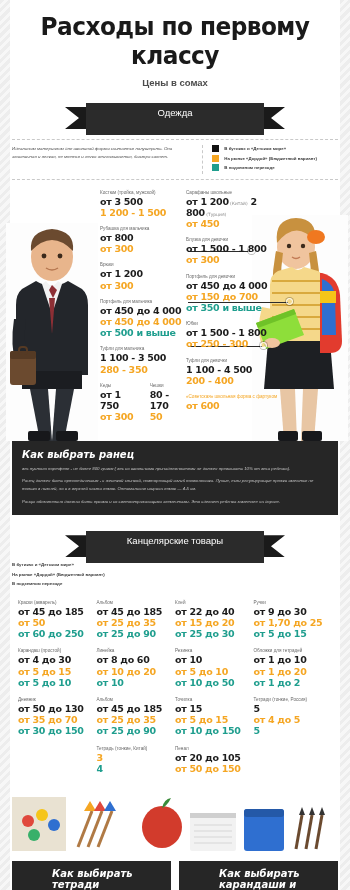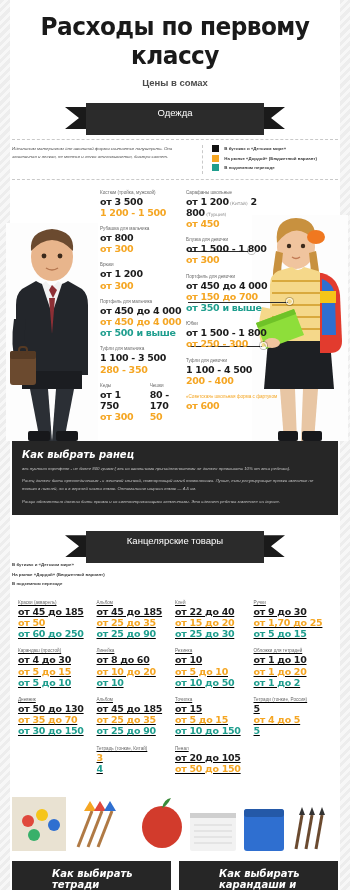--- a/index.html
+++ b/index.html
@@ -98,21 +98,21 @@
              padding: 8px 10px 9px 10px; }
   .darkbox h3 { font-family: "DejaVu Sans", sans-serif; font-weight: bold;
                 font-size: 10px; color: #fff; margin-bottom: 5px; font-style: italic; }
   .darkbox p { font-size: 4.3px; line-height: 1.85; font-style: italic;
                color: #c4c4c4; margin-bottom: 5px; }
   .darkbox p:last-child { margin-bottom: 0; }
 
   
   .stat-grid { display: flex; margin: 10px 18px 0 18px; }
   .stat-col { flex: 1; }
-  .stat-item { margin-bottom: 9px; text-decoration: underline; }
+  .stat-item { margin-bottom: 9px; }
 
   
   .bottom-boxes { display: flex; gap: 8px; margin: 10px 12px 0 12px; }
   .bottom-boxes .darkbox { margin: 0; flex: 1; padding: 7px 8px; }
   .bottom-boxes h3 { font-size: 10px; margin-bottom: 4px; padding-left: 32px; }
   .bottom-boxes p { font-size: 4.1px; line-height: 1.8; }
 
   
   .photo-strip { position: relative; height: 60px; margin: 8px 12px 0 12px; }
 

